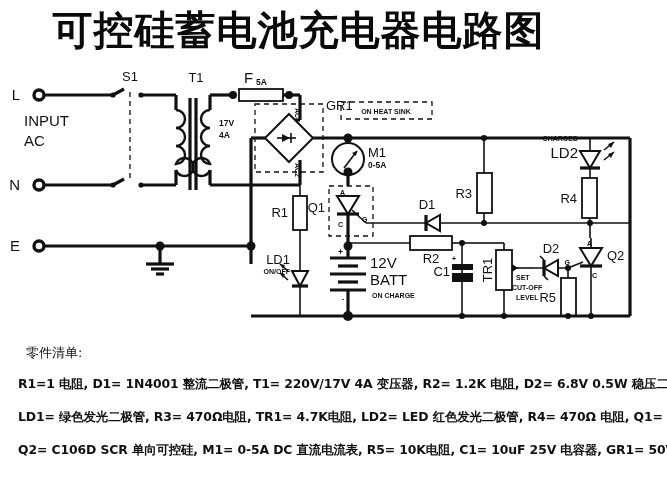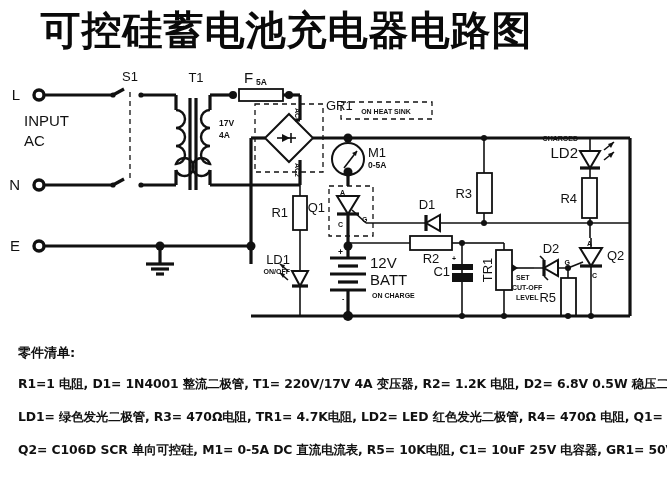--- a/index.html
+++ b/index.html
@@ -5,42 +5,43 @@
   html,body{margin:0;padding:0;background:#ffffff;}
   body{
     width:667px;height:500px;overflow:hidden;
     font-family:"Liberation Sans","DejaVu Sans",sans-serif;
     color:#111;
   }
   #page{position:relative;width:667px;height:500px;background:#fff;}
 
   
   #title{
-    position:absolute;left:12px;top:8px;width:549px;
+    position:absolute;left:0;top:8px;width:549px;
     text-align:center;
     font-family:"DejaVu Sans","Liberation Sans",sans-serif;
     font-weight:bold;
     font-size:40px;
     letter-spacing:1px;
     color:#0a0a0a;
     line-height:1.1;
     white-space:nowrap;
+    padding-left:24px;
   }
 
   
   #schematic{position:absolute;left:0;top:68px;width:667px;height:260px;}
 
   
   #parts{
     position:absolute;left:0;top:330px;width:667px;height:170px;
   }
   .pl-head{
-    position:absolute;left:18px;top:14px;
+    position:absolute;left:26px;top:14px;
     font-family:"DejaVu Sans","Liberation Sans",sans-serif;
-    font-weight:bold;font-size:13px;color:#111;
+    font-weight:normal;font-size:13px;color:#111;
   }
   .pl-line{
     position:absolute;left:18px;width:640px;
     font-family:"DejaVu Sans","Liberation Sans",sans-serif;
     font-weight:bold;font-size:12.4px;color:#111;
     white-space:nowrap;letter-spacing:-0.1px;
   }
   #pl1{top:46px;}
   #pl2{top:79px;}
   #pl3{top:112px;}

